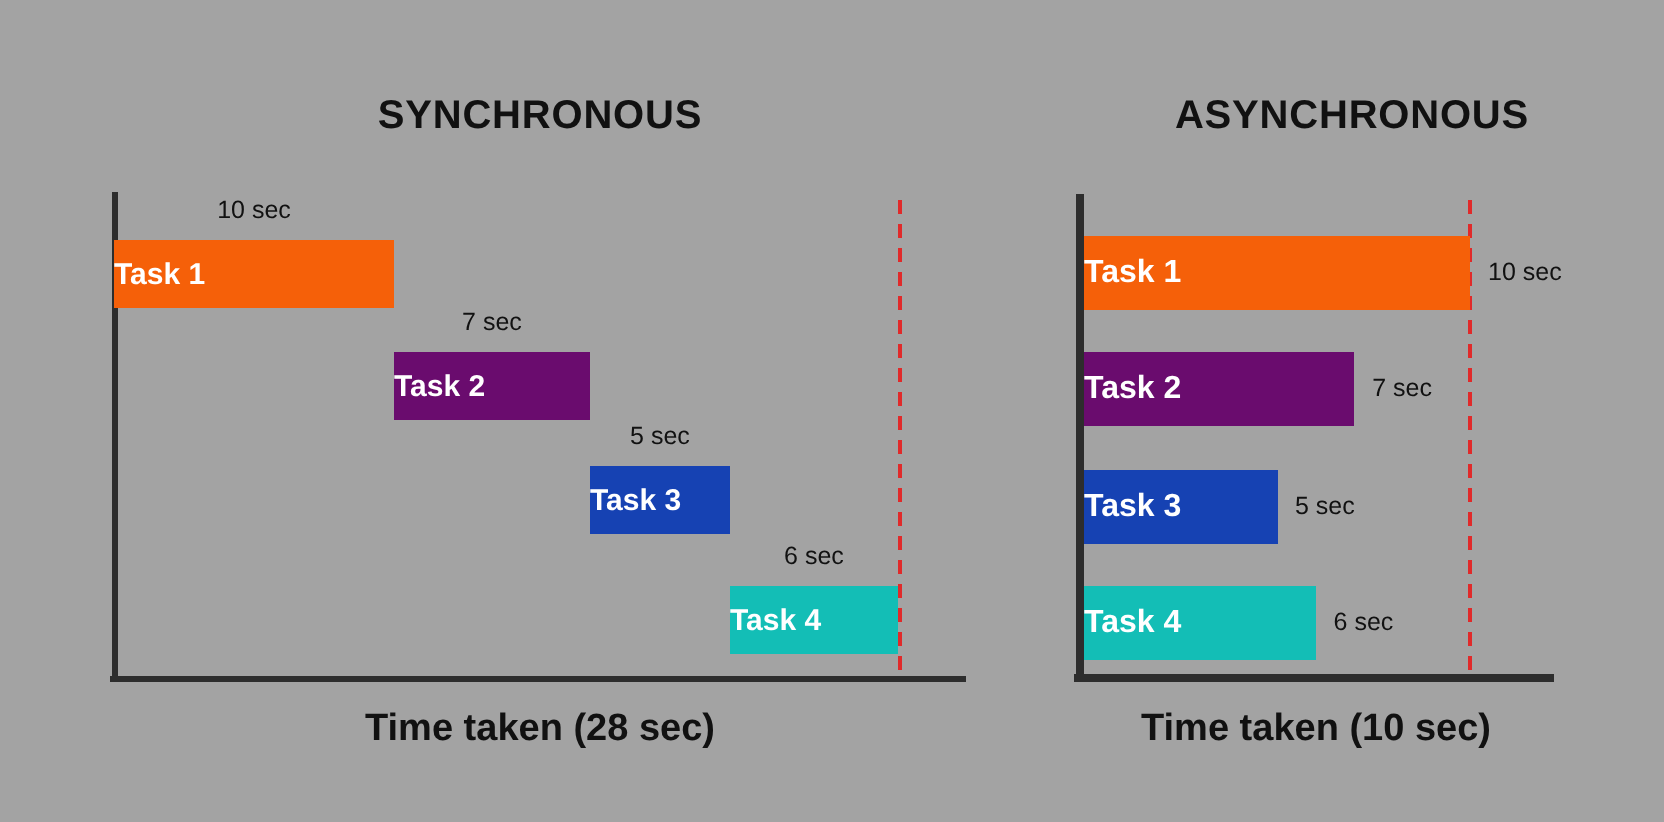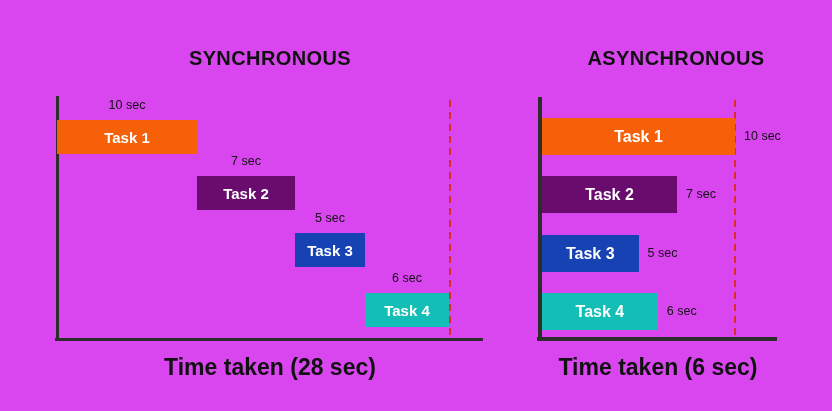--- a/index.html
+++ b/index.html
@@ -1,43 +1,43 @@
 <!DOCTYPE html>
 <html><head>
 <meta charset="utf-8">
 <style>
   html,body{margin:0;padding:0;background:#ffffff;}
   .canvas{
-    position:relative;width:832px;height:411px;background:#d946ef;overflow:hidden;
+    position:relative;width:832px;height:411px;background:#a3a3a3;overflow:hidden;
     font-family:"Liberation Sans",sans-serif;
   }
   .title{
     position:absolute;top:47px;text-align:center;
     font-size:20px;font-weight:700;color:#111;letter-spacing:.4px;
   }
   .p0 .title{left:57px;width:426px;}
   .p1 .title{left:557px;width:238px;}
   .xlabel{
     position:absolute;top:354px;text-align:center;
-    font-size:23px;font-weight:600;color:#111;
+    font-size:19px;font-weight:600;color:#111;
   }
   .p0 .xlabel{left:57px;width:426px;}
   .p1 .xlabel{left:539px;width:238px;}
   .y-axis,.x-axis{position:absolute;}
   .p0 .y-axis{left:56px;top:96px;width:3px;height:245px;}
   .p0 .x-axis{left:55px;top:338px;width:428px;height:3px;}
   .p1 .y-axis{left:538px;top:97px;width:4px;height:244px;}
   .p1 .x-axis{left:537px;top:337px;width:240px;height:4px;}
   .deadline{
     position:absolute;top:100px;width:2px;height:239px;
   }
   .p0 .deadline{left:449px;}
   .p1 .deadline{left:734px;}
   .bar{
-    position:absolute;display:flex;align-items:center;justify-content:center;
+    position:absolute;display:flex;align-items:center;
   }
   .bar-label{
     color:#ffffff;font-weight:700;font-size:15px;white-space:nowrap;
   }
   .p1 .bar-label{font-size:16px;}
   .dur{
     position:absolute;color:#111;font-size:12.5px;font-weight:400;white-space:nowrap;
   }
   .dur.center{text-align:center;}
 </style>
@@ -68,21 +68,21 @@
         <span class="bar-label">Task 4</span>
       </div>
       <div class="dur center" style="left: 365px; width: 84px; top: 271px;">6 sec</div>
     </div>
 
   <div class="panel p1">
     <div class="title">ASYNCHRONOUS</div>
     <div class="y-axis" style="background: rgb(45, 45, 45);"></div>
     <div class="x-axis" style="background: rgb(45, 45, 45);"></div>
     <div class="deadline" style="background: repeating-linear-gradient(rgb(224, 42, 42) 0px, rgb(224, 42, 42) 7px, transparent 7px, transparent 12px);"></div>
-    <div class="xlabel">Time taken (6 sec)</div>
+    <div class="xlabel">Time taken (10 sec)</div>
   <div class="bar" style="left: 542px; top: 118px; width: 193px; height: 37px; background: rgb(245, 96, 9);">
         <span class="bar-label">Task 1</span>
       </div>
       <div class="dur" style="left: 744px; top: 128.5px;">10 sec</div>
       <div class="bar" style="left: 542px; top: 176px; width: 135.1px; height: 37px; background: rgb(106, 12, 110);">
         <span class="bar-label">Task 2</span>
       </div>
       <div class="dur" style="left: 686.1px; top: 186.5px;">7 sec</div>
       <div class="bar" style="left: 542px; top: 235px; width: 96.5px; height: 37px; background: rgb(22, 66, 179);">
         <span class="bar-label">Task 3</span>

